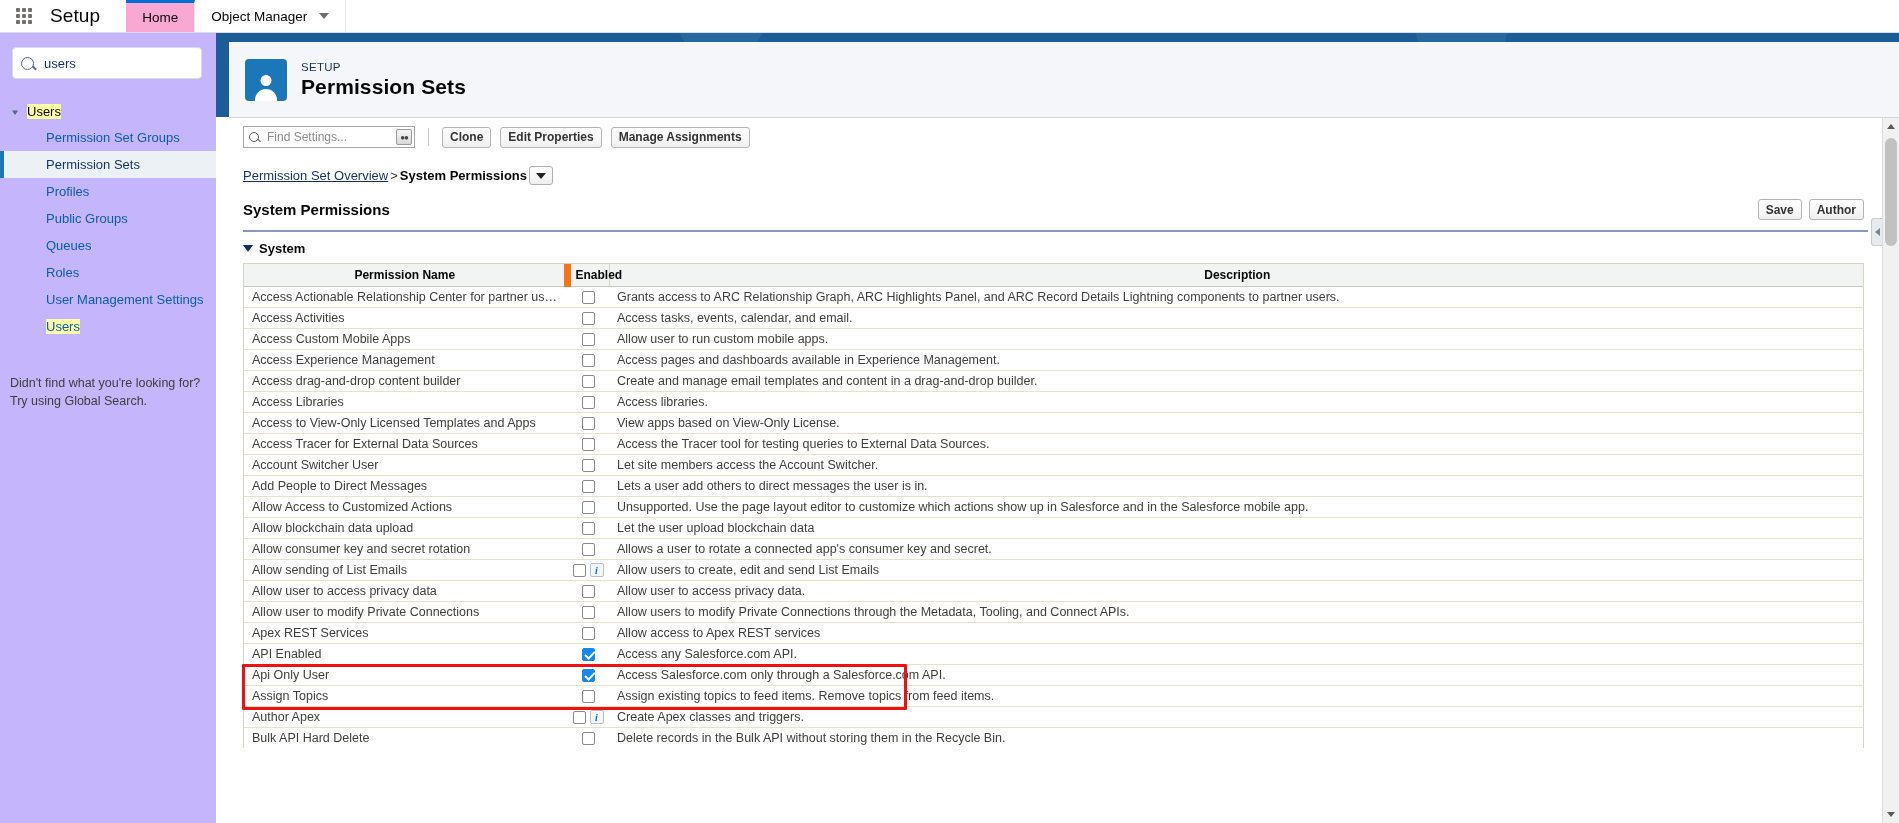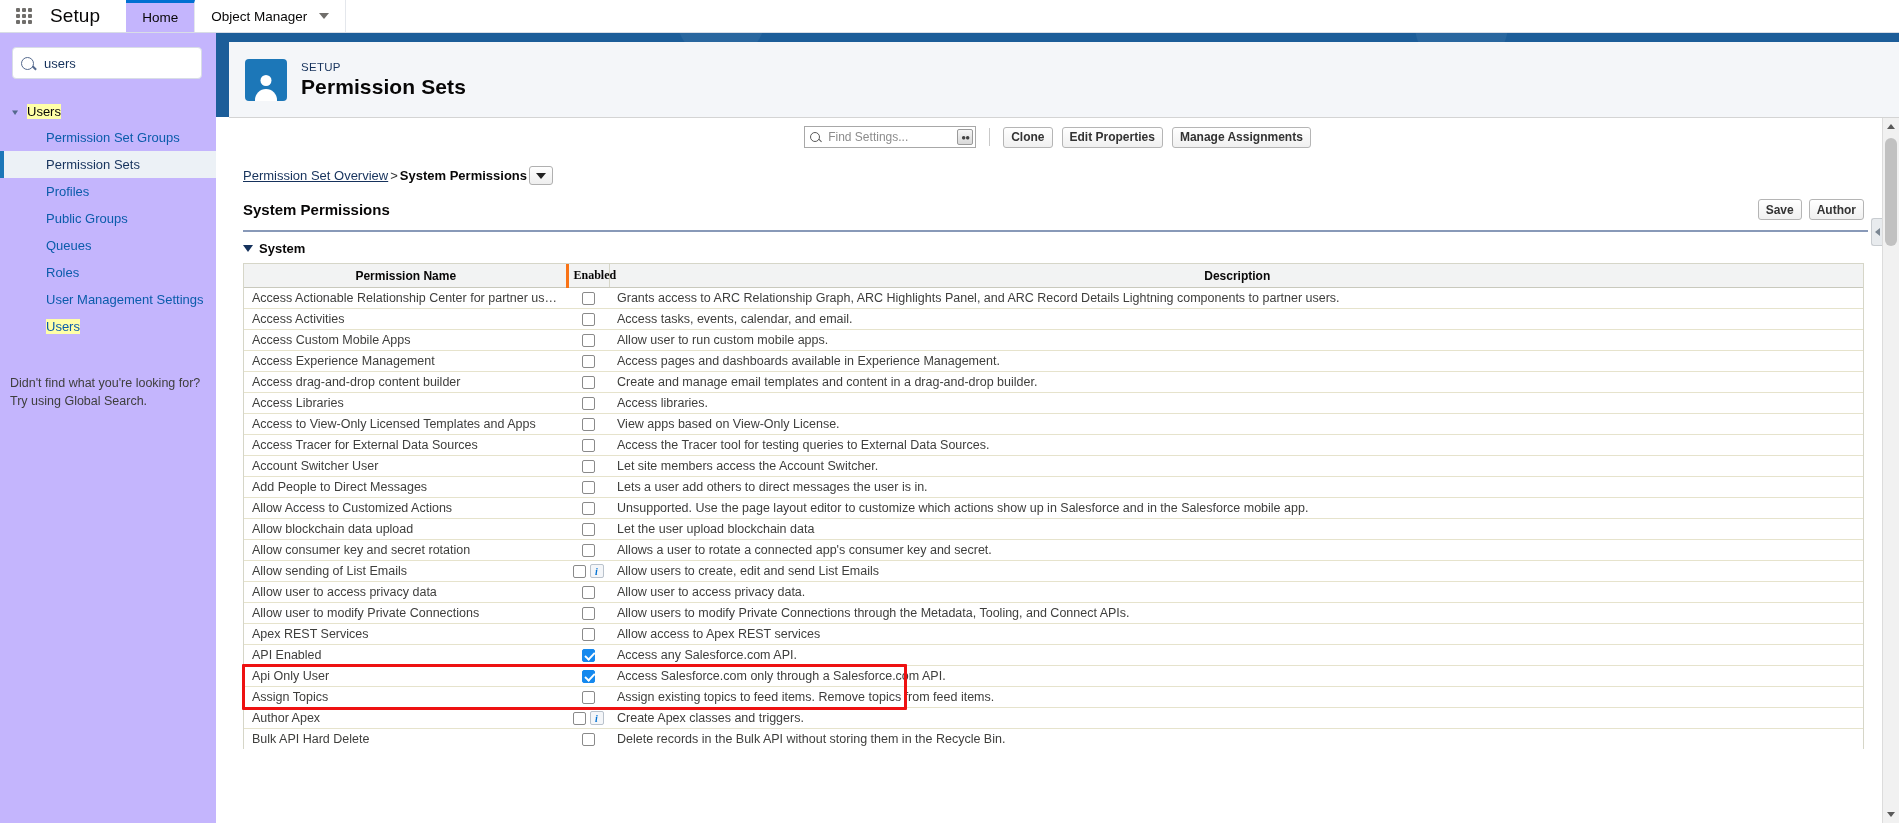--- a/index.html
+++ b/index.html
@@ -48,21 +48,21 @@
   .gh-tab {
     display: flex; align-items: center;
     padding: 0 16px;
     font-size: 13.5px;
     color: #080707;
     cursor: pointer;
     border-right: 1px solid #e4e7ec;
     background: #ffffff;
   }
   .gh-tab.active {
-    background: #c4b5fd;
+    background: #f9a8d4;
     border-top: 3px solid #0070d2;
     padding-top: 0px;
     color: #080707;
   }
   .gh-tab .caret {
     margin-left: 12px;
     width: 0; height: 0;
     border-left: 5px solid transparent;
     border-right: 5px solid transparent;
     border-top: 6px solid #706e6b;
@@ -233,21 +233,20 @@
     left: 0; right: 17px; top: 0; bottom: 0;
     overflow: hidden;
     padding: 0 0 0 0;
   }
 
   .toolbar {
     display: flex; align-items: center;
     padding: 8px 10px 8px 14px;
     gap: 9px;
     background: #ffffff;
-    justify-content: center;
   }
   .find-settings {
     width: 172px; height: 22px;
     border: 1px solid #a8a8a8;
     background: #fff;
     display: flex; align-items: center;
     padding: 0 2px 0 5px;
     position: relative;
   }
   .find-settings .mag2 {
@@ -370,21 +369,21 @@
     border-bottom: 1px solid #c9c9bd;
     text-align: center;
     font-size: 12px;
     font-weight: bold;
     color: #080707;
     padding: 4px 6px;
     height: 21px;
     white-space: nowrap;
   }
   table.perm th.c-name { width: 323px; padding-left: 8px; }
-  table.perm th.c-en   { width: 42px;  text-align: right; border-left: 3px solid #f97316; padding-left: 5px; font-family: Liberation Serif, serif;}
+  table.perm th.c-en   { width: 42px;  text-align: right; border-left: 7px solid #f97316; padding-left: 5px;}
   table.perm th.c-desc { padding-left: 8px; border-left: 1px solid #d6d6c8; }
 
   table.perm td {
     border-top: 1px solid #e6e3cc;
     padding: 3px 6px;
     color: #3e3e3c;
     height: 18px;
     vertical-align: middle;
     white-space: nowrap;
     overflow: hidden;

